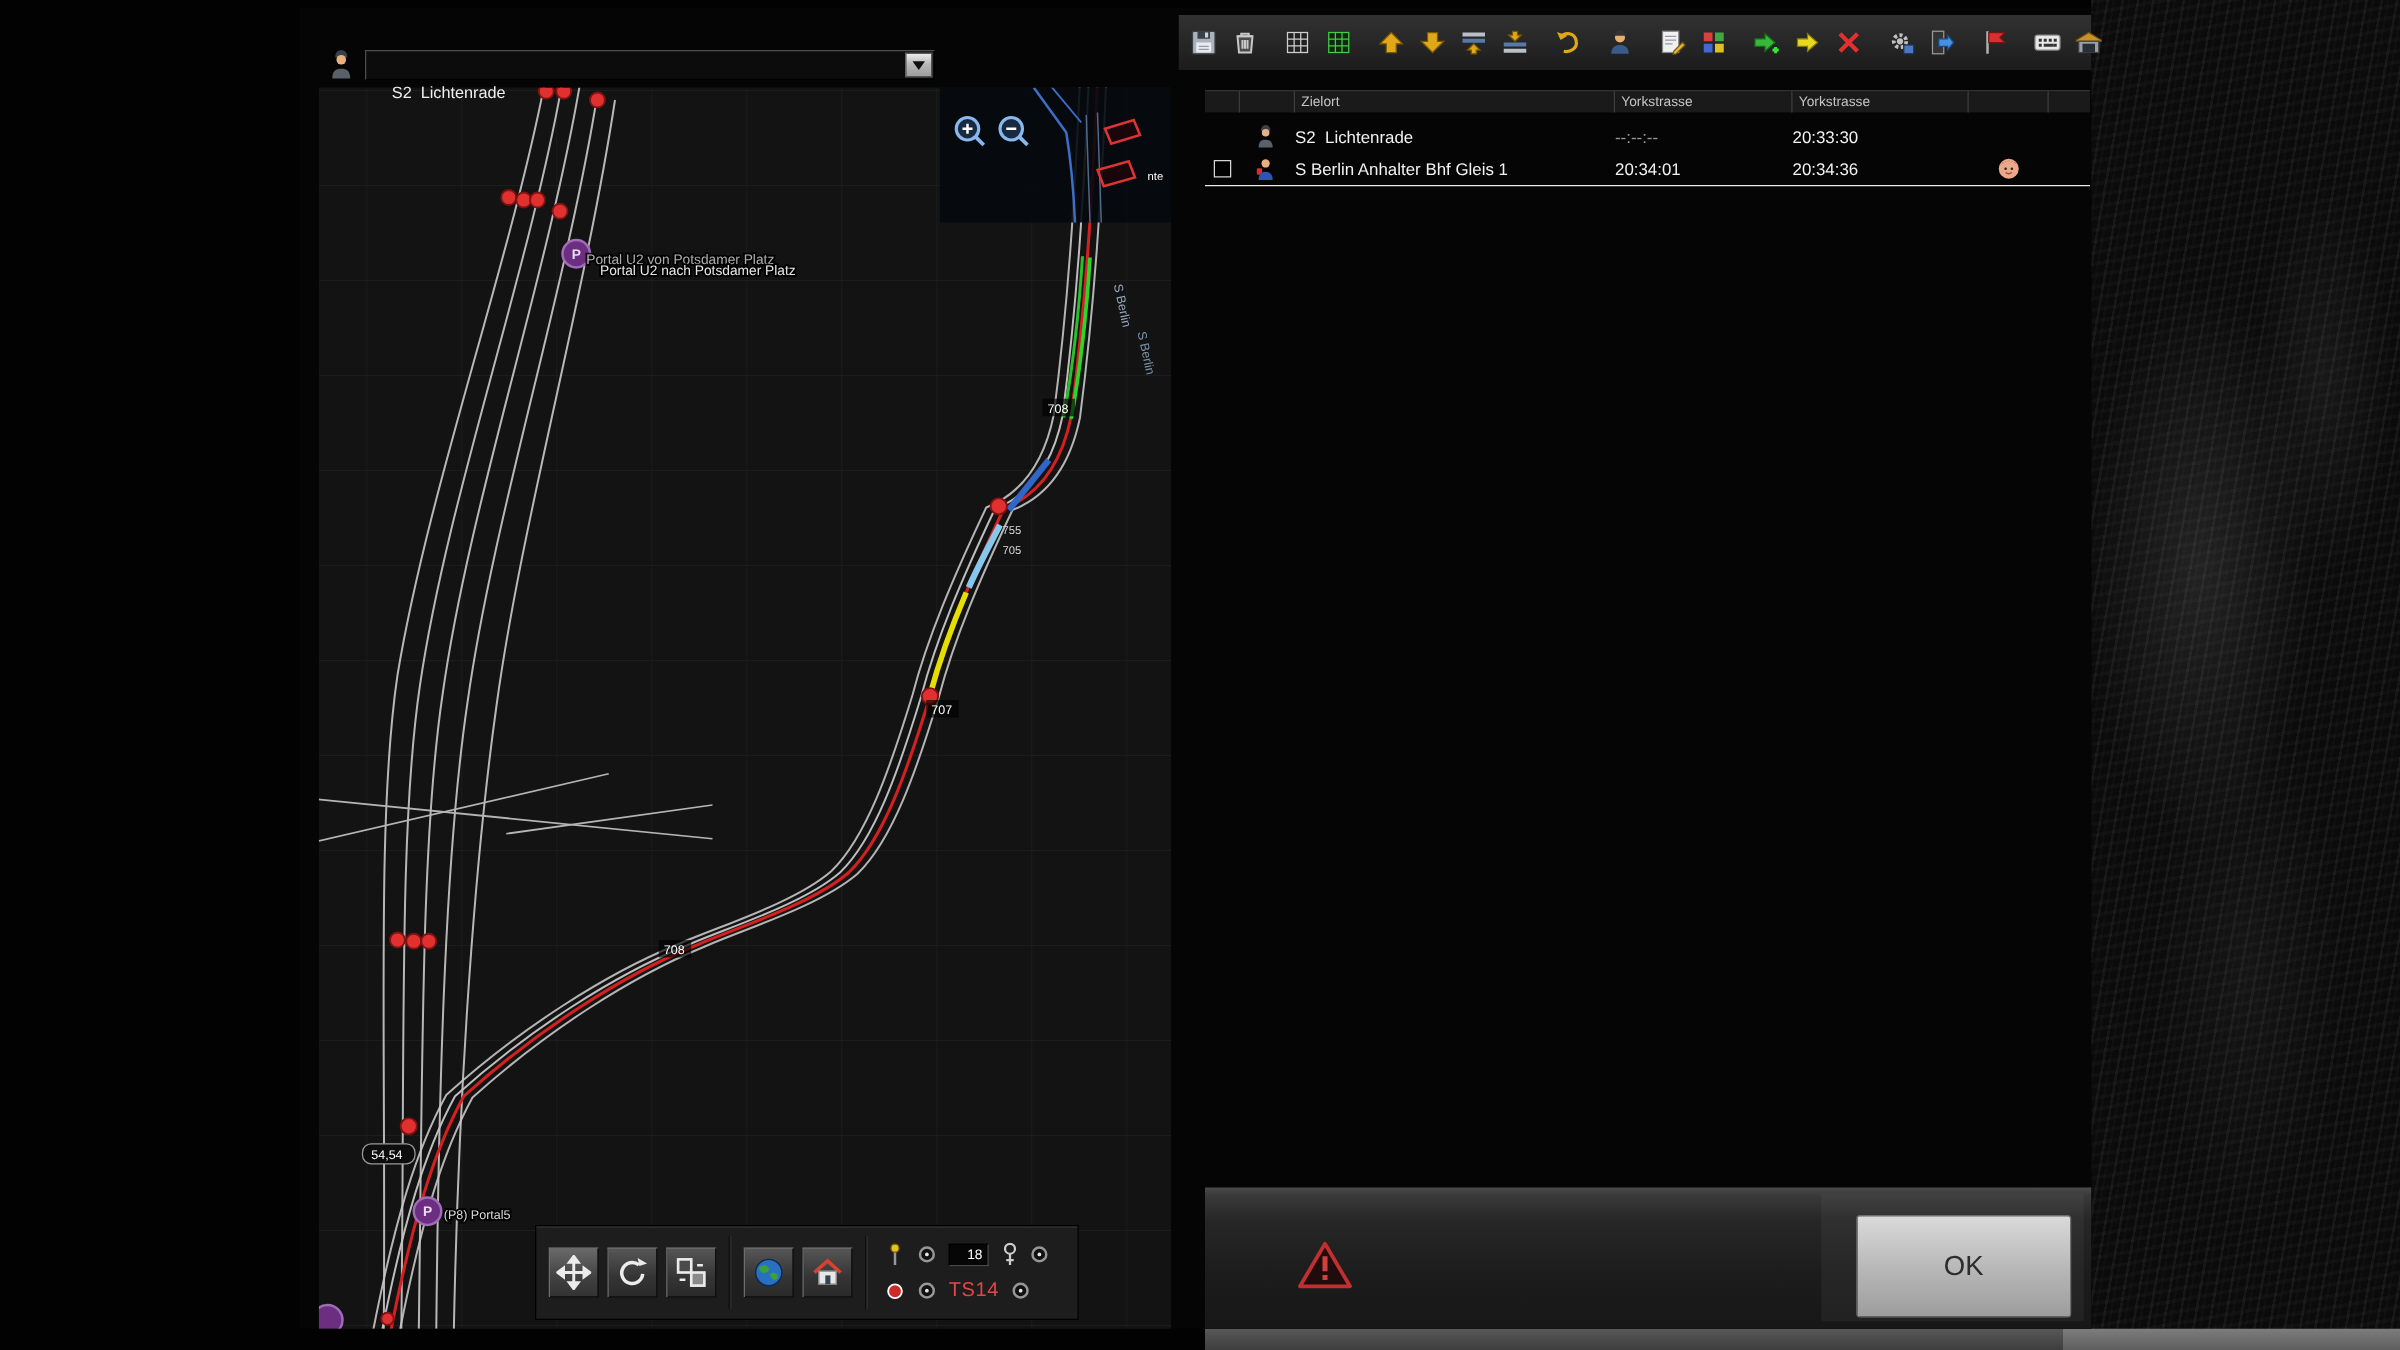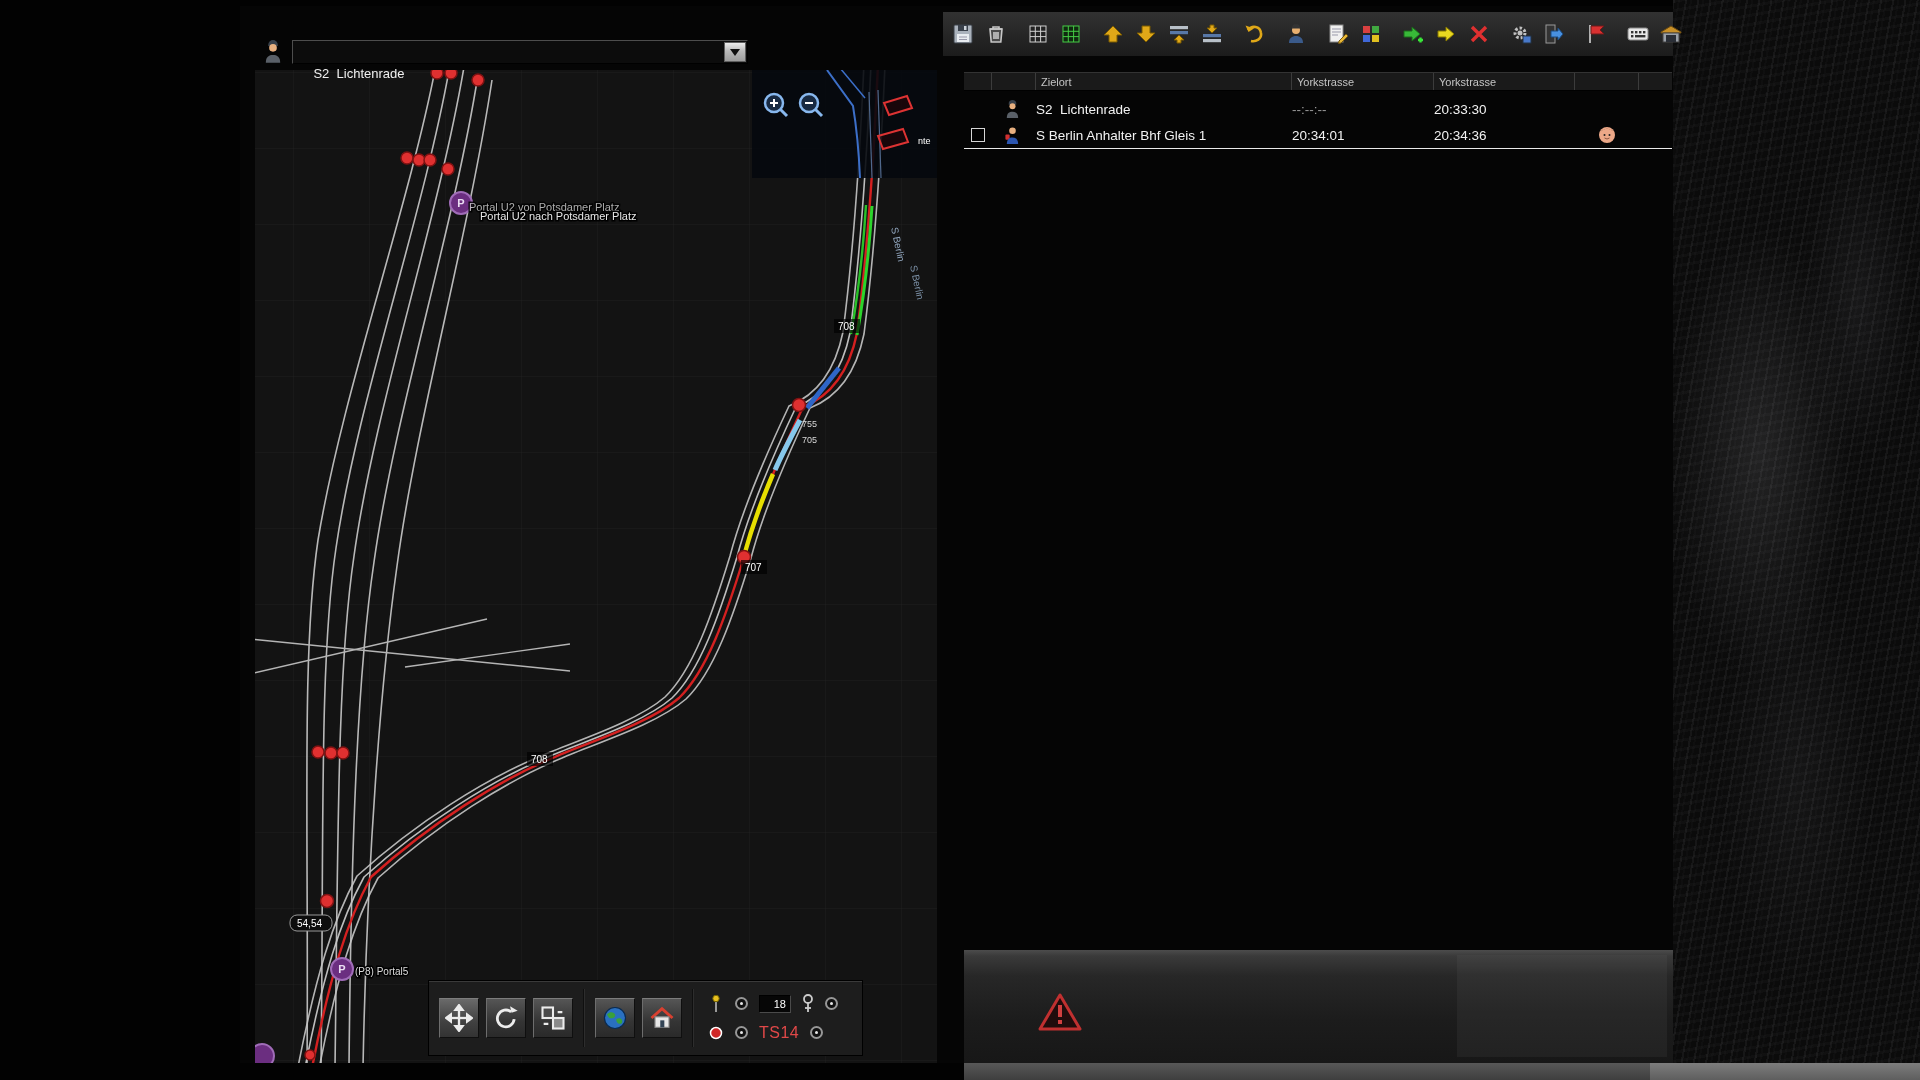--- a/index.html
+++ b/index.html
@@ -531,15 +531,16 @@
 
   <div class="footer-panel">
     <div class="footer-right"></div>
     <div class="warn">
       <svg width="44" height="40" viewBox="0 0 44 40">
         <path d="M22 3 L42 37 H2 Z" fill="#200c0c" stroke="#c03030" stroke-width="3" stroke-linejoin="round"></path>
         <rect x="20" y="13" width="4" height="12" fill="#d04040"></rect>
         <rect x="20" y="28" width="4" height="4" fill="#d04040"></rect>
       </svg>
     </div>
+    <div class="ok-btn">OK</div>
   </div>
 
 </div>
 
 </body></html>

